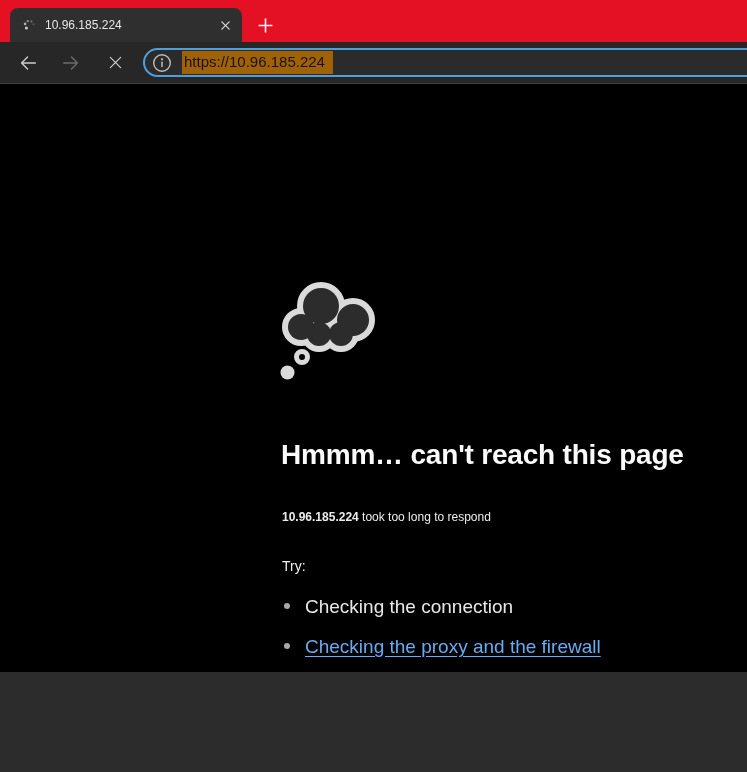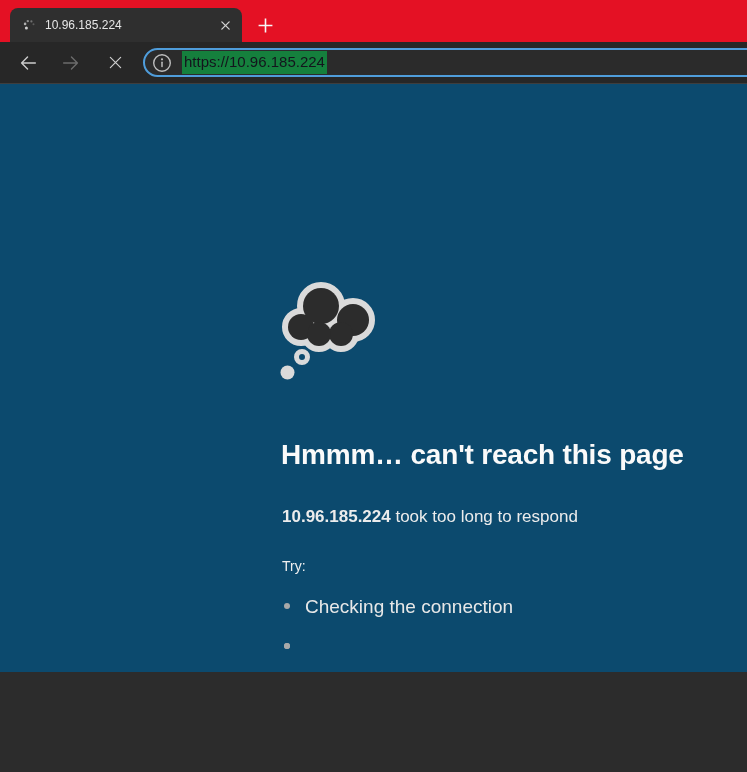--- a/index.html
+++ b/index.html
@@ -39,33 +39,33 @@
   .navbtn.fwd  { margin-left:13px; }
   .navbtn.stop { margin-left:14px; }
   .addressbar {
     position:absolute; left:143px; right:-16px; top:6px; height:29px;
     background:#2b2b2b; border:2px solid #4f9ddb; border-radius:15px;
     display:flex; align-items:center; padding-left:7px;
   }
   .info-badge { width:20px; height:20px; flex:0 0 auto; display:flex; align-items:center; justify-content:center; }
   .url {
     margin-left:10px; font-size:15px; line-height:20px;
-    background:#15803d; color:#14141d; padding:1px 2px 2px 2px; white-space:nowrap;
+    background:#a16207; color:#14141d; padding:1px 8px 2px 2px; white-space:nowrap;
   }
 
   
-  .content { position:relative; height:688px; background:#0c4a6e; color:#ededed; }
+  .content { position:relative; height:688px; background:#000000; color:#ededed; }
   .cloud-wrap { position:absolute; left:279px; top:198px; width:100px; height:100px; }
 
   .page-title {
     position:absolute; left:281px; top:353px; font-size:28px; line-height:36px;
     font-weight:bold; color:#fafafa; letter-spacing:-0.2px; white-space:nowrap;
   }
   .page-subtitle {
-    position:absolute; left:282px; top:422px; font-size:17px; line-height:22px; color:#ececec; white-space:nowrap;
+    position:absolute; left:282px; top:422px; font-size:12px; line-height:22px; color:#ececec; white-space:nowrap;
   }
   .page-subtitle .host { font-weight:bold; }
   .try-label {
     position:absolute; left:282px; top:471px; font-size:14px; line-height:22px; font-weight:normal; color:#f0f0f0;
   }
   .try-list { position:absolute; left:281px; top:513px; list-style:none; }
   .try-list li {
     position:relative; padding-left:24px; margin-bottom:20px;
     font-size:19px; line-height:20px; color:#e8e8e8; white-space:nowrap;
   }
@@ -175,20 +175,21 @@
 
     <div class="try-label">Try:</div>
 
     <ul class="try-list">
       <li>
         <span class="bullet"></span>
         <span>Checking the connection</span>
       </li>
       <li>
         <span class="bullet"></span>
+        <a href="#">Checking the proxy and the firewall</a>
       </li>
       <li>
         <span class="bullet"></span>
       </li>
     </ul>
 
     <div class="error-code">ERR_CONNECTION_TIMED_OUT</div>
 
     <button class="refresh-btn">Refresh</button>
   </div>

